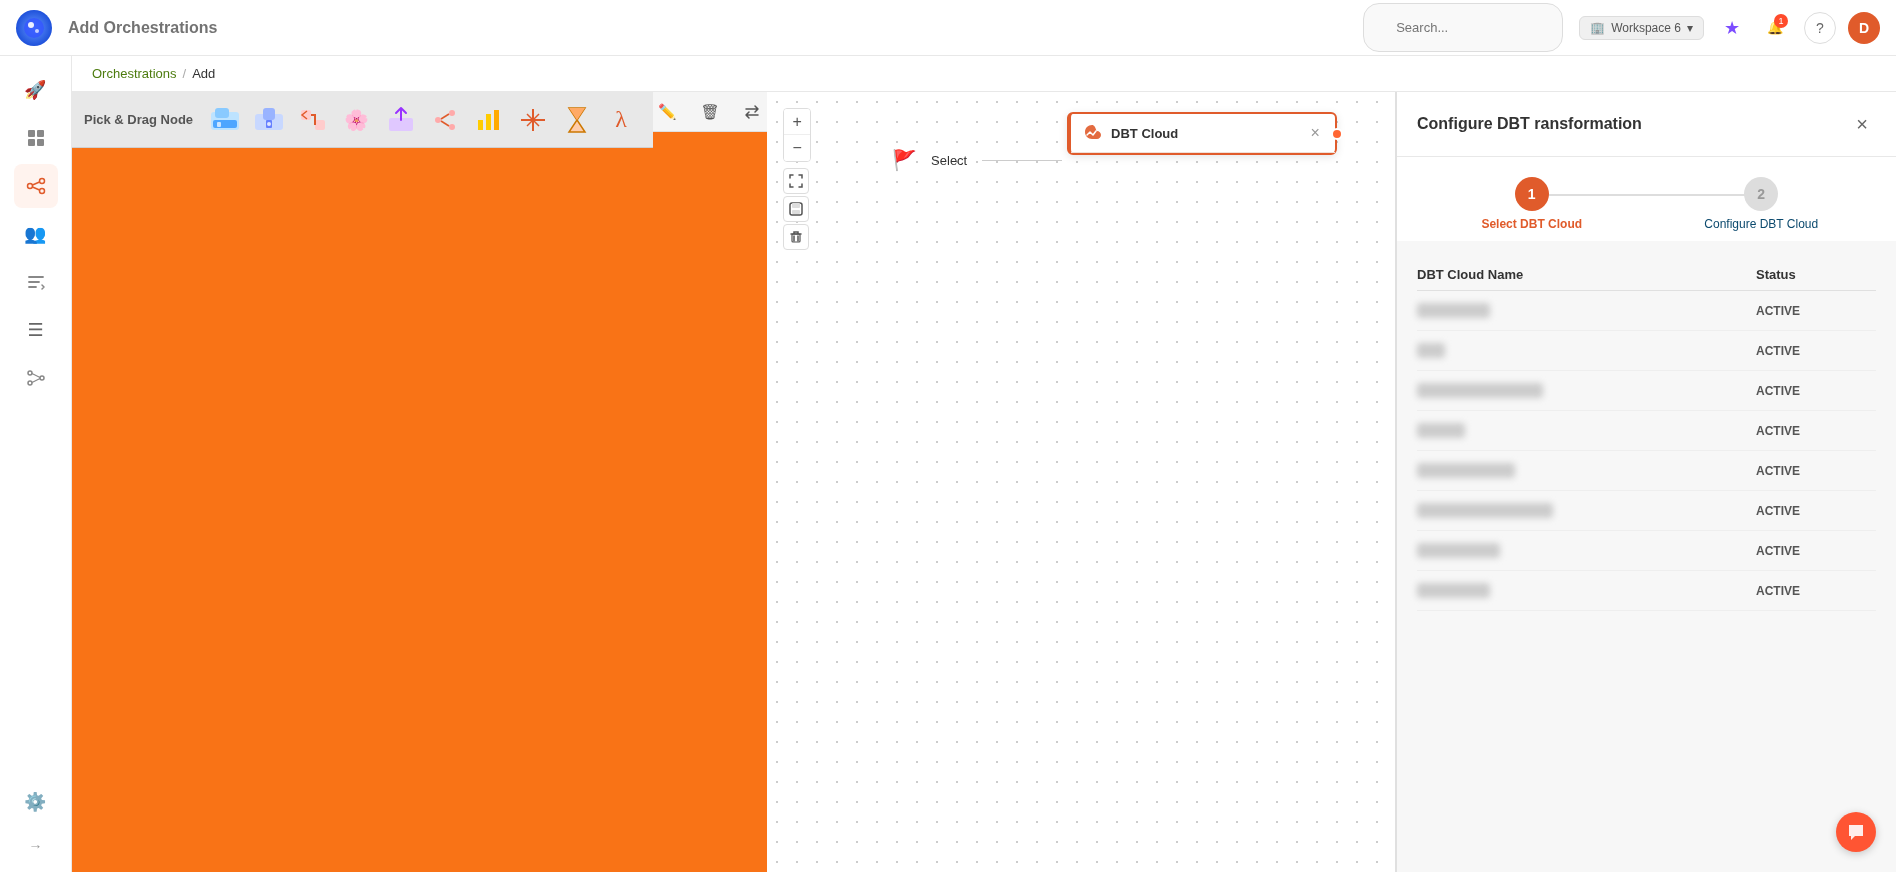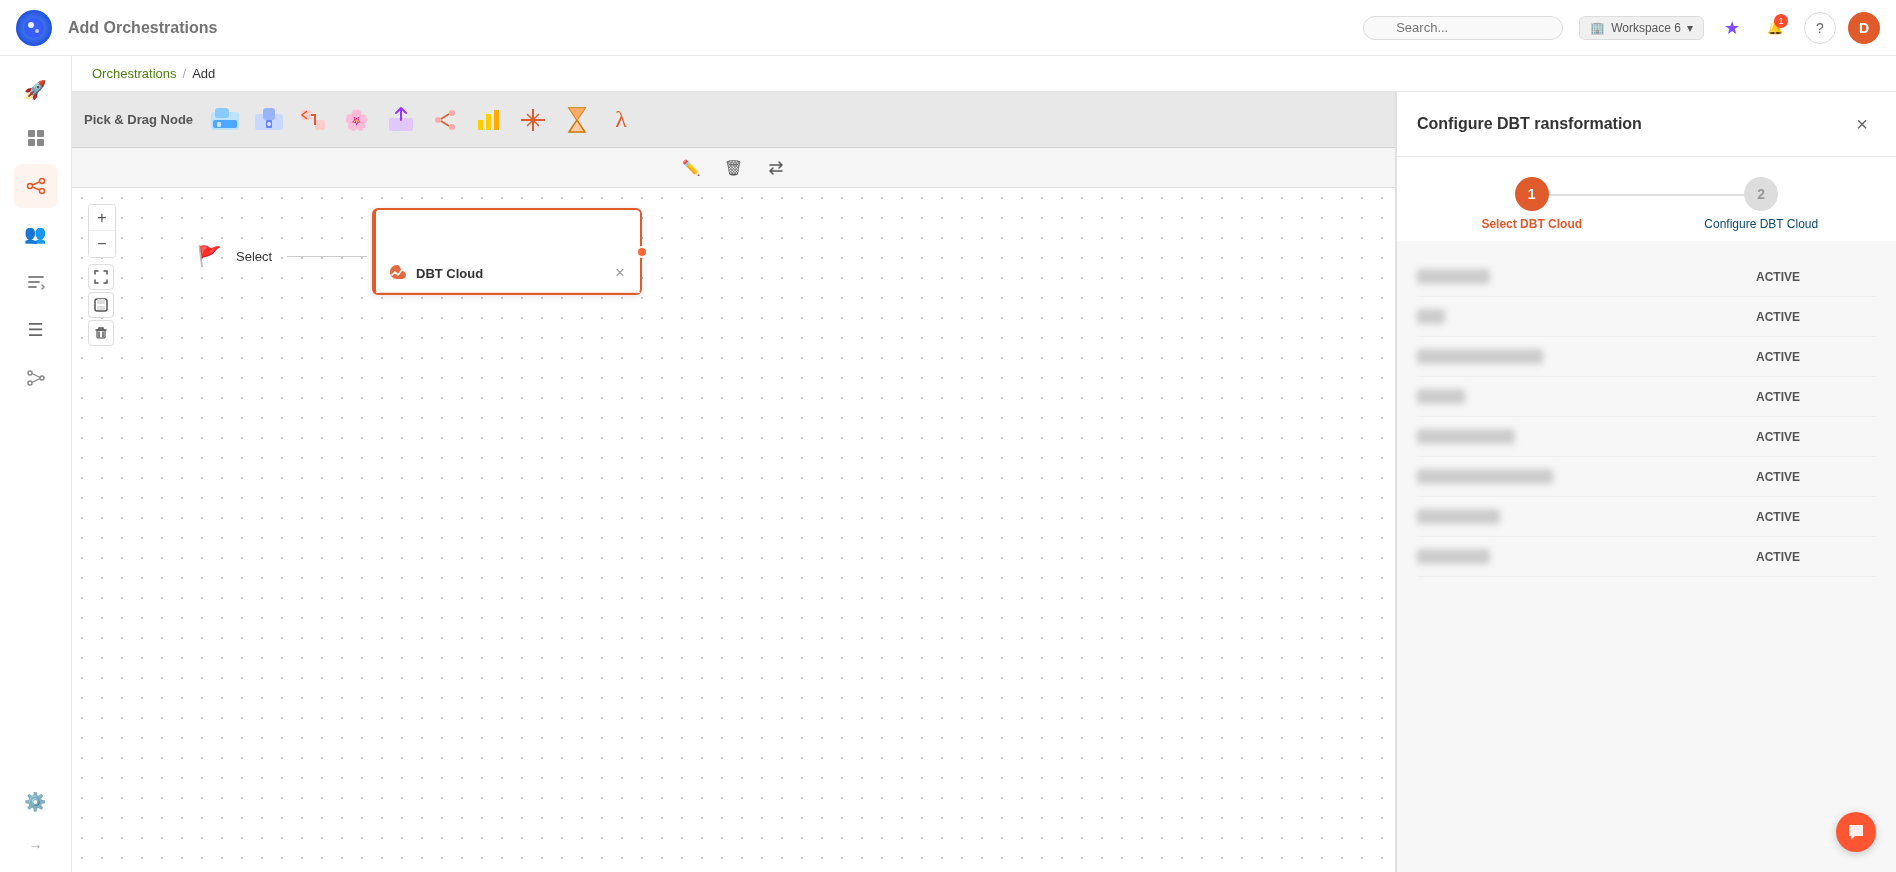--- a/index.html
+++ b/index.html
@@ -25,21 +25,21 @@
       color: white; font-size: 14px; font-weight: bold;
     }
     .header-title {
       font-size: 16px;
       font-weight: 600;
       color: #737373;
       flex: 1;
     }
     .header-search {
       width: 200px;
-      height: 24px;
+      height: 49px;
       border: 1px solid #ddd;
       border-radius: 16px;
       padding: 0 12px 0 32px;
       font-size: 13px;
       background: #f9f9f9;
       outline: none;
       position: relative;
     }
     .search-wrap {
       position: relative;
@@ -159,22 +159,22 @@
     .canvas-panel-wrap {
       display: flex;
       flex: 1;
       overflow: hidden;
     }
 
     
     .canvas-container {
       flex: 1;
       display: flex;
-      flex-direction: column;
-      background: #0ea5e9;
+      flex-direction: row;
+      background: #f97316;
       border-right: 1px solid #e0e0e0;
       overflow: hidden;
     }
 
     
     .node-picker {
       height: 56px;
       background: #e8e8e8;
       border-bottom: 1px solid #d0d0d0;
       display: flex;
@@ -279,21 +279,20 @@
       background: white;
       border: 2px solid #e05b2b;
       border-left: 4px solid #e05b2b;
       border-radius: 6px;
       box-shadow: 0 2px 8px rgba(0,0,0,0.1);
     }
     .dbt-node-header {
       display: flex; align-items: center; justify-content: space-between;
       padding: 8px 10px;
       border-bottom: 1px solid #f0e0d8;
-      margin-top: 44px;
     }
     .dbt-node-title-wrap {
       display: flex; align-items: center; gap: 8px;
     }
     .dbt-node-icon {
       width: 22px; height: 22px; font-size: 16px;
     }
     .dbt-node-title {
       font-size: 13px; font-weight: 600; color: #333;
     }
@@ -674,20 +673,24 @@
           </div>
           <div class="step">
             <div class="step-circle inactive">
               <span>2</span>
             </div>
             <span class="step-label">Configure DBT Cloud</span>
           </div>
         </div>
 
         <div class="panel-content">
+          <div class="panel-table-header">
+            <span class="col-name">DBT Cloud Name</span>
+            <span class="col-status">Status</span>
+          </div>
 
           <div class="table-row">
             <div class="row-name">
               <span class="blurred-text">dbt_prod_1&nbsp;&nbsp;</span>
             </div>
             <div class="row-status">ACTIVE</div>
           </div>
           <div class="table-row">
             <div class="row-name">
               <span class="blurred-text">test&nbsp;&nbsp;</span>

